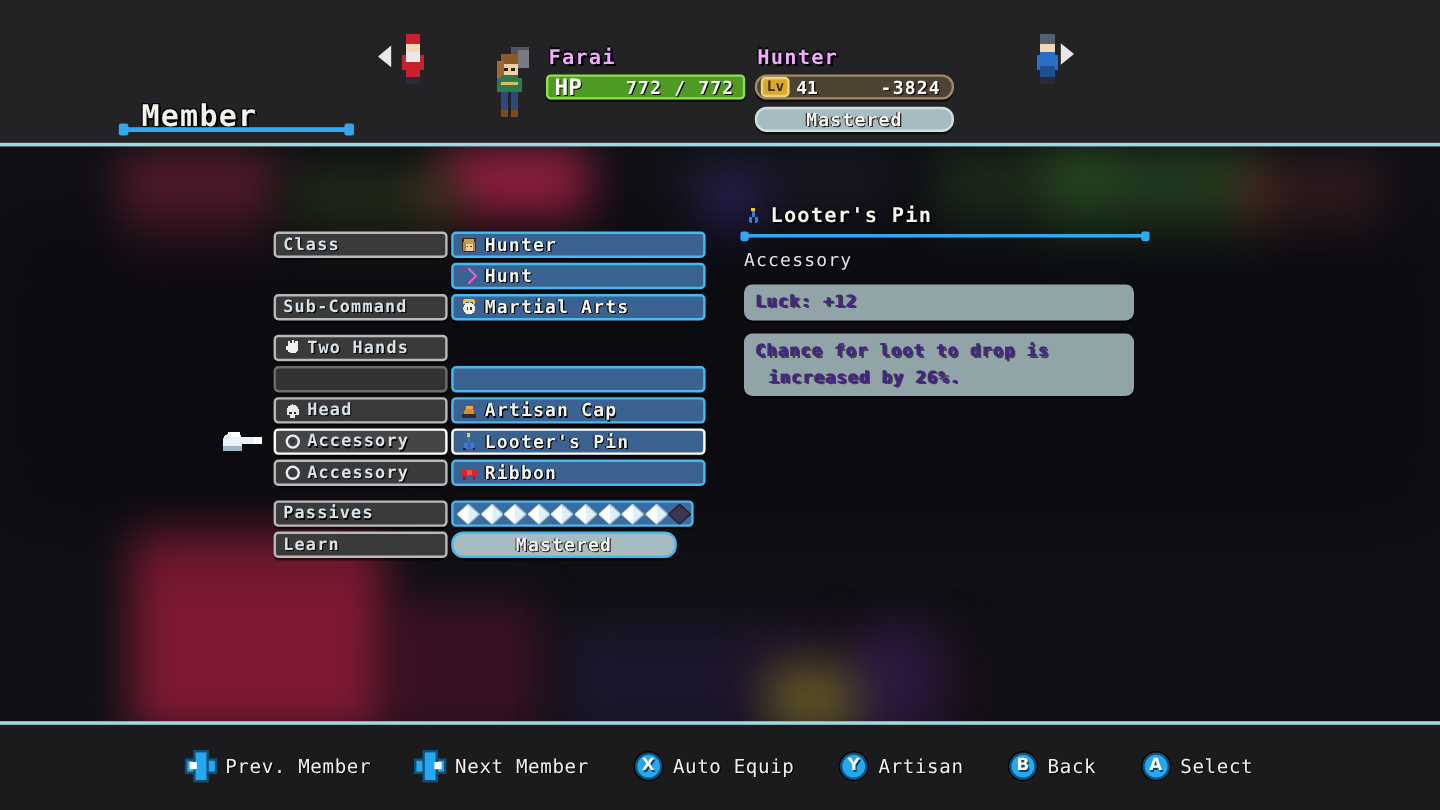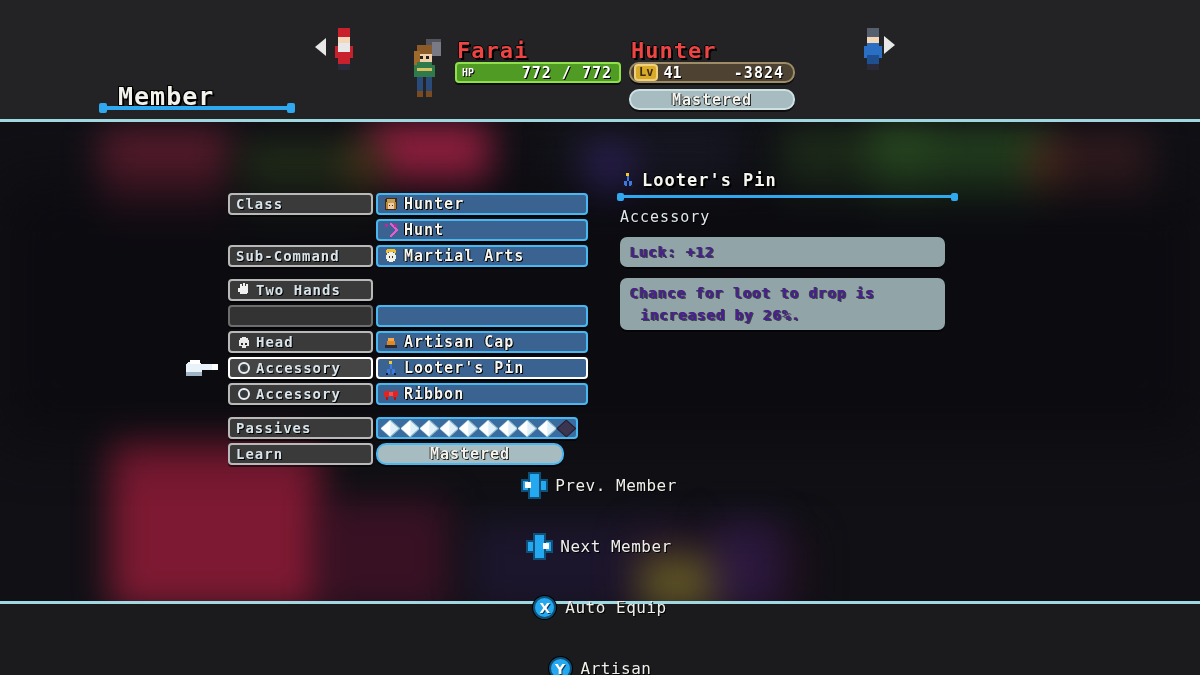--- a/index.html
+++ b/index.html
@@ -44,31 +44,31 @@
 
   .navchar { position:absolute; }
   .navarrow{
     position:absolute; width:0;height:0;
     border-top:9px solid transparent; border-bottom:9px solid transparent;
   }
   #arrow-left{ left:315px; top:38px; border-right:11px solid #e8e8e8; }
   #arrow-right{ left:884px; top:36px; border-left:11px solid #e8e8e8; }
 
   .pname{
-    position:absolute; font-size:22px; color:#ef4444; font-weight:bold;
+    position:absolute; font-size:17px; color:#f0abfc; font-weight:bold;
     letter-spacing:1px;
     text-shadow:2px 2px 0 #000,-1px 0 0 #000,0 -1px 0 #000;
   }
   .statbar{
     position:absolute; height:21px; border-radius:4px;
     border:2px solid; display:flex; align-items:center;
     box-shadow:0 2px 0 rgba(0,0,0,.6);
   }
   .bartag{
-    font-size:10px; font-weight:bold; color:#fff; padding:0 5px;
+    font-size:19px; font-weight:bold; color:#fff; padding:0 5px;
     text-shadow:1px 1px 0 #000;
   }
   .barvals{
     flex:1; text-align:right; padding-right:7px; font-size:15px; font-weight:bold;
     color:#fff; letter-spacing:1px; text-shadow:1px 1px 0 #000;
   }
   #hpbar{ left:455px; top:62px; width:166px; background:#4f9b24; border-color:#8fe04c; }
   #mpbar{ left:455px; top:89px; width:166px; background:#1f7fc4; border-color:#58c3f5; }
   #lvbar{ left:629px; top:62px; width:166px; background:#4e4232; border-color:#9e8c68;
           border-radius:10px; }
@@ -179,21 +179,21 @@
   
   #footer{
     position:absolute; left:0; bottom:0; width:1200px; height:74px;
     background:#1b1b1e; z-index:20;
   }
   #footer:before{
     content:""; position:absolute; left:0; top:0; width:100%; height:3px; background:#9fd8e0;
   }
   #actions{
     position:absolute; left:0; top:0; width:1200px; height:74px;
-    display:flex; align-items:center; justify-content:center; gap:38px;flex-direction:column;
+    display:flex; align-items:center; justify-content:center; gap:38px;
   }
   .act{ display:flex; align-items:center; gap:9px; }
   .act span.t{
     font-size:16px; color:#f0f0ea; letter-spacing:.5px;
     text-shadow:1px 1px 0 #000;
   }
   .btnicon{
     width:23px; height:23px; border-radius:50%;
     background:#24a8ef; border:2px solid #0f4f78;
     display:flex; align-items:center; justify-content:center;

